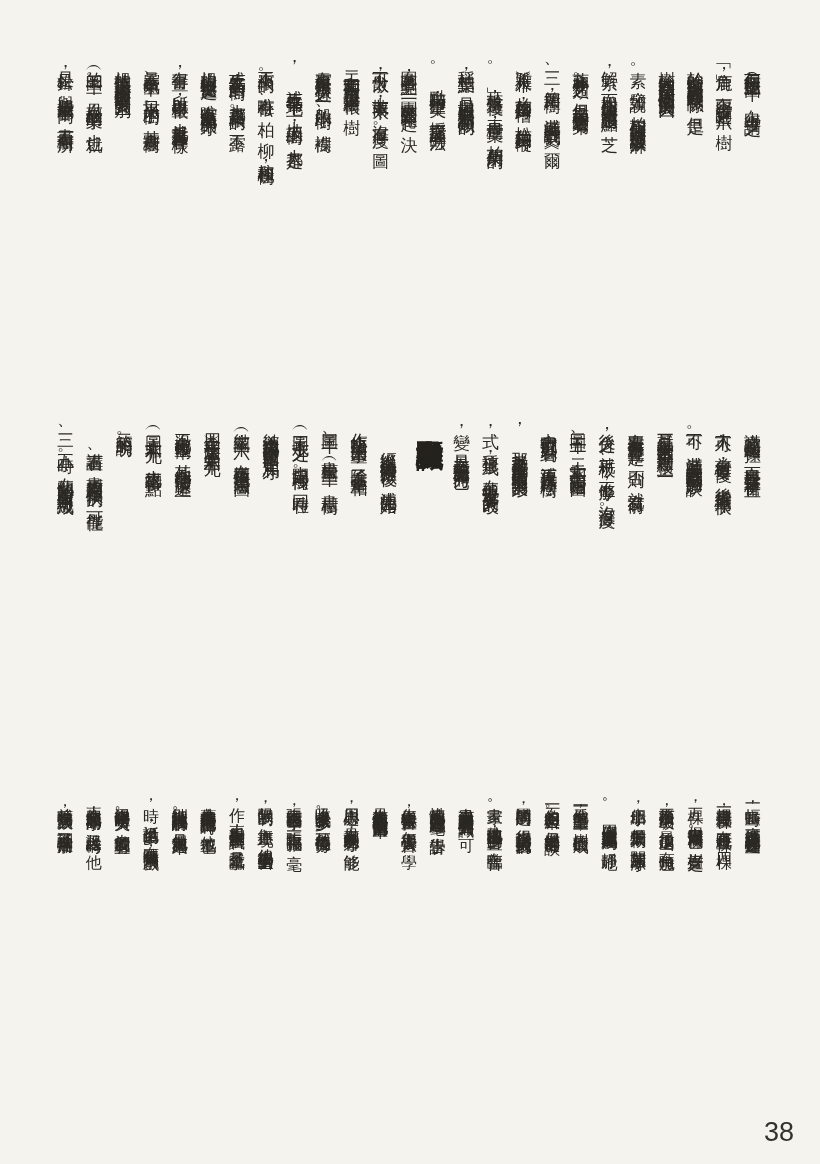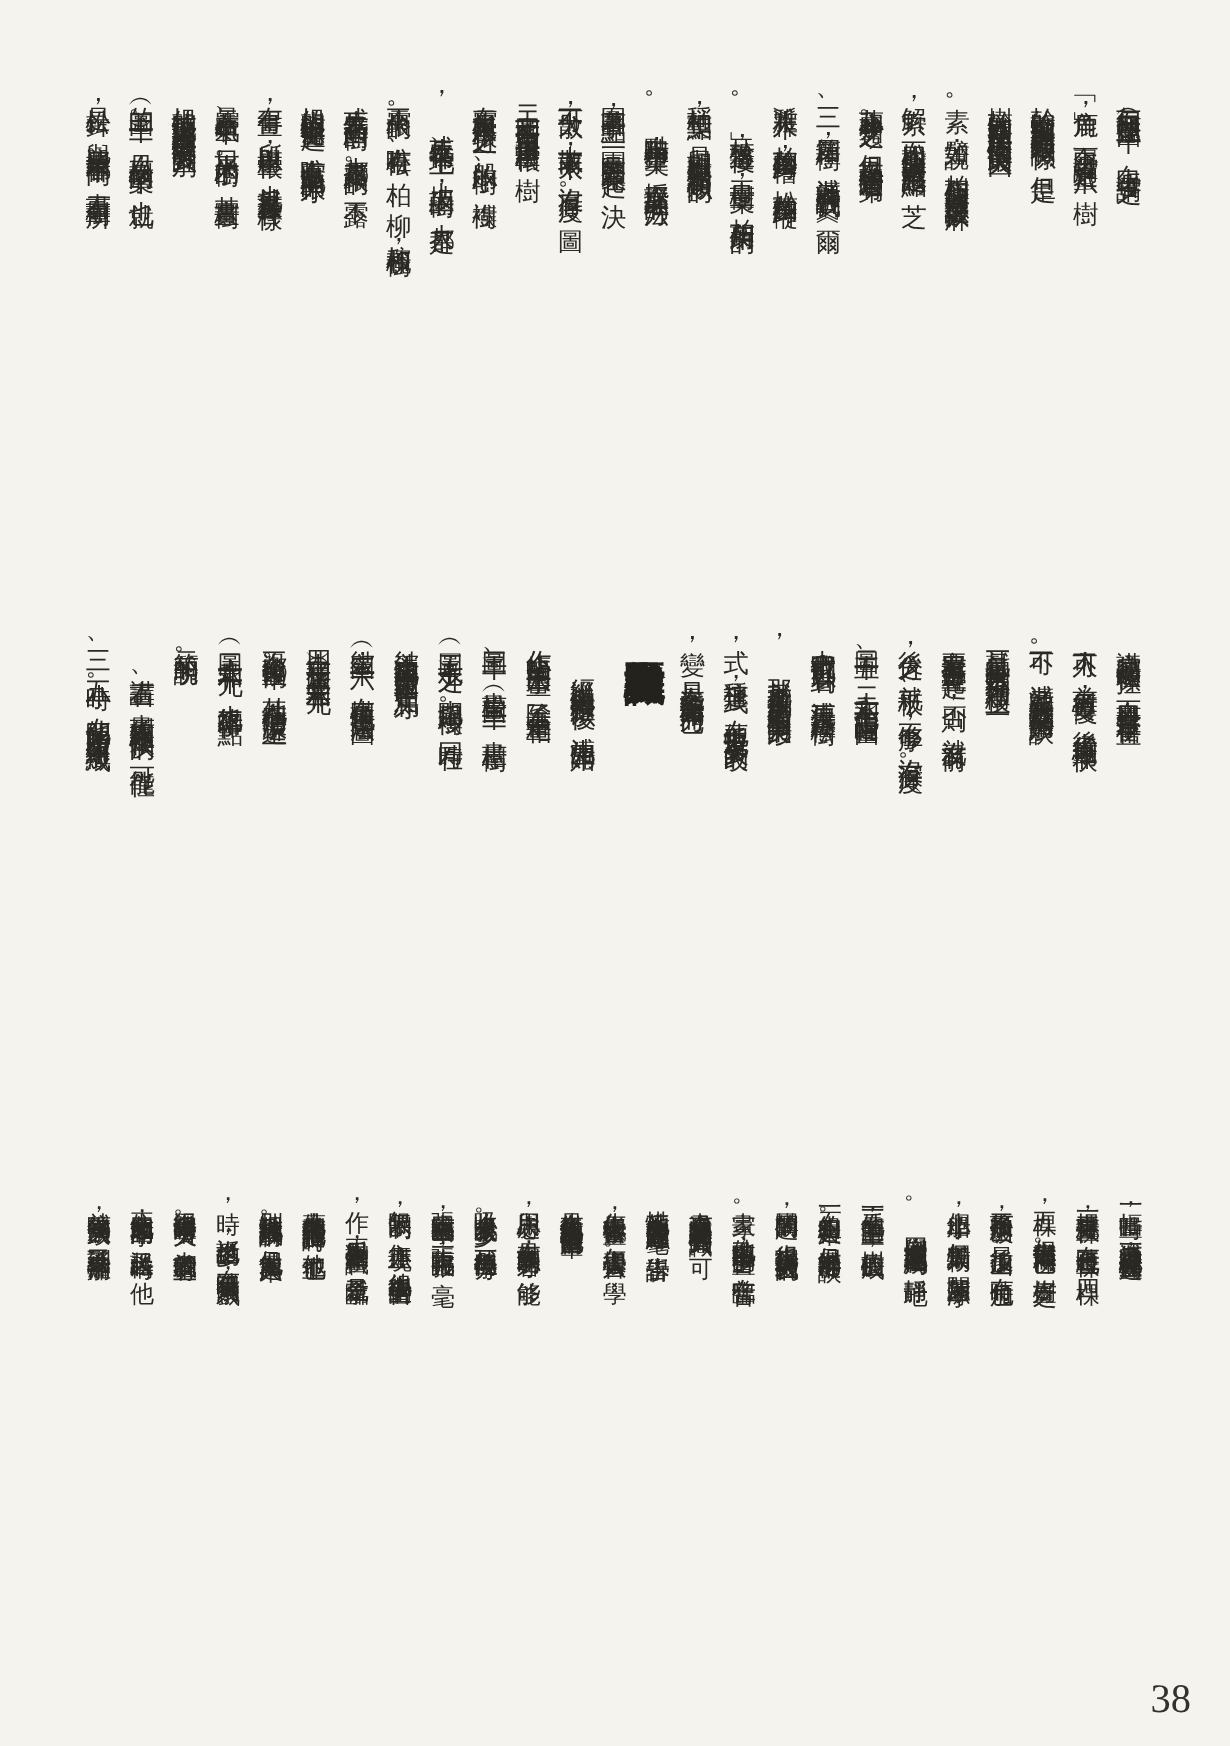--- a/index.html
+++ b/index.html
@@ -64,21 +64,21 @@
     letter-spacing: 0;
     font-weight: 600;
     color: #24221d;
     white-space: nowrap;
   }
   .page-number {
     position: absolute;
     right: 26px; bottom: 16px;
     font-size: 27px;
     color: #33312c;
-    font-family: Liberation Serif, serif;
+    font-family: Liberation Sans, sans-serif;
   }
 </style>
 </head>
 <body>
 
 <div class="page">
 
   <div class="band band-top">
 
   <div class="col">勻而無頓挫（圖二十一）。向上行者謂之</div>

